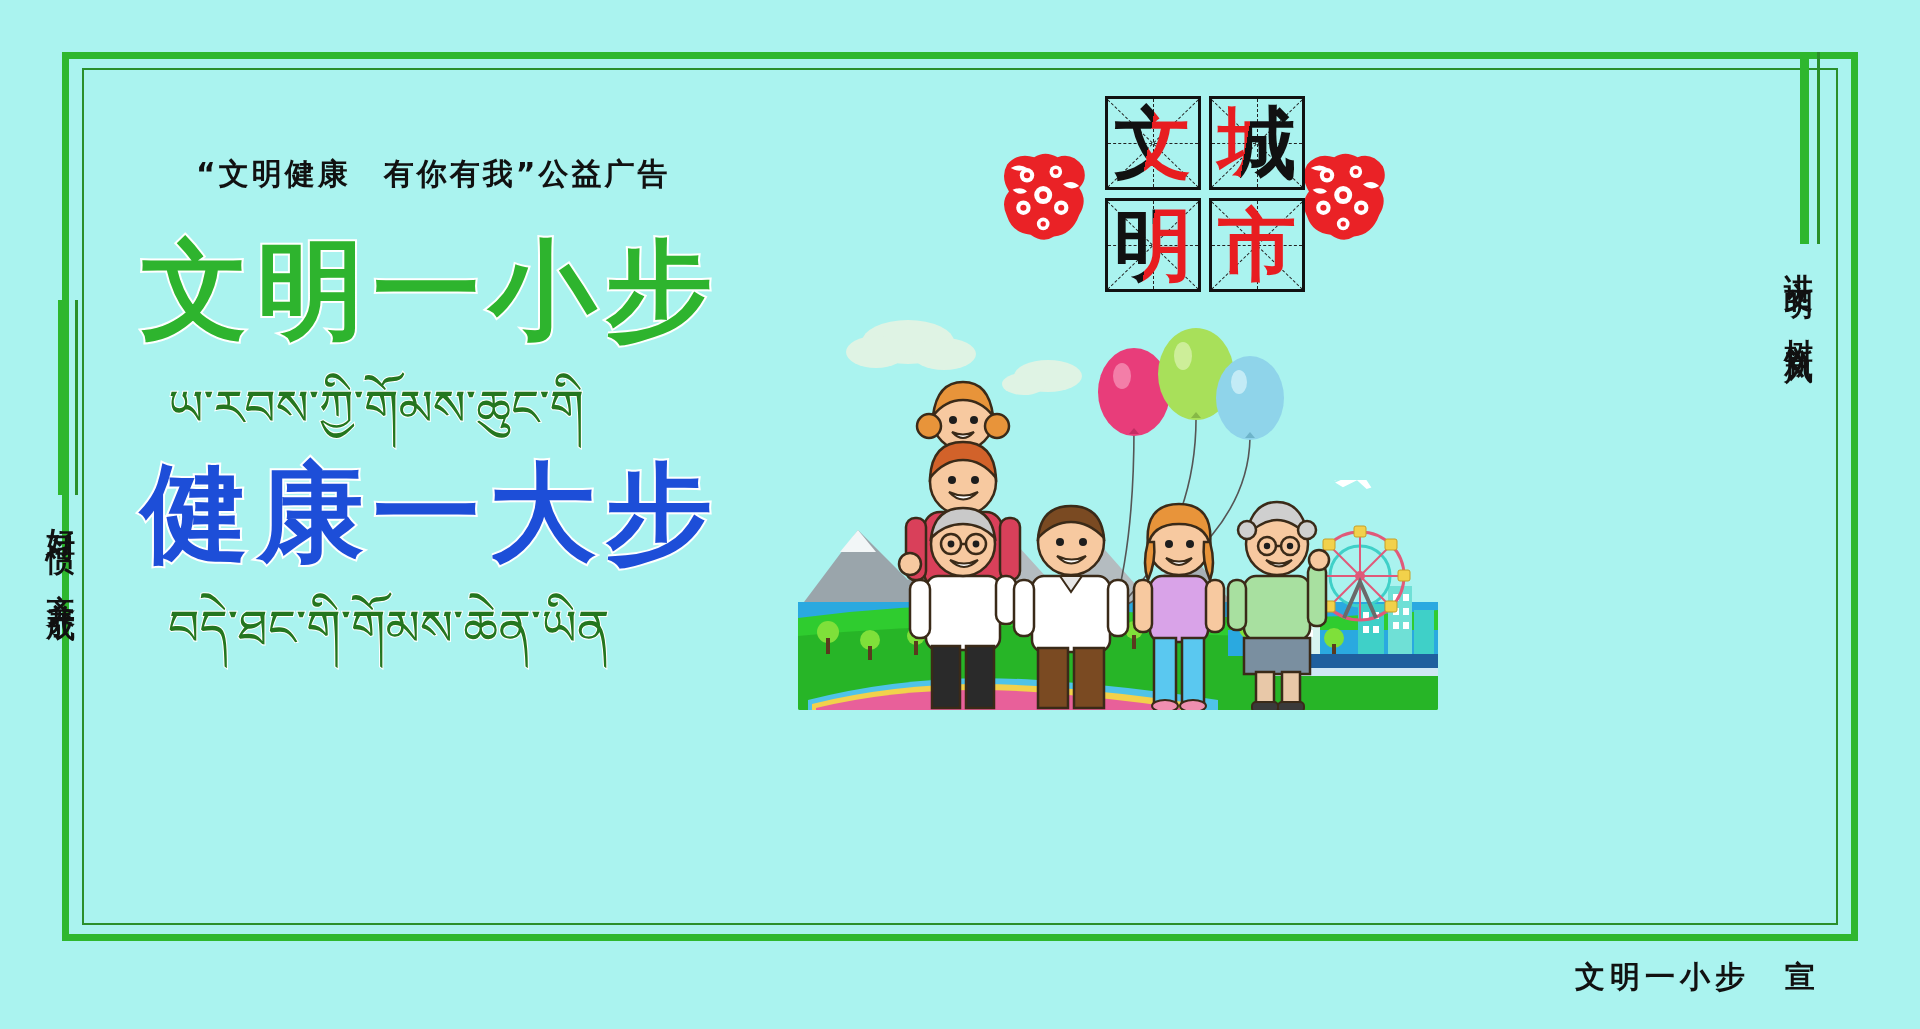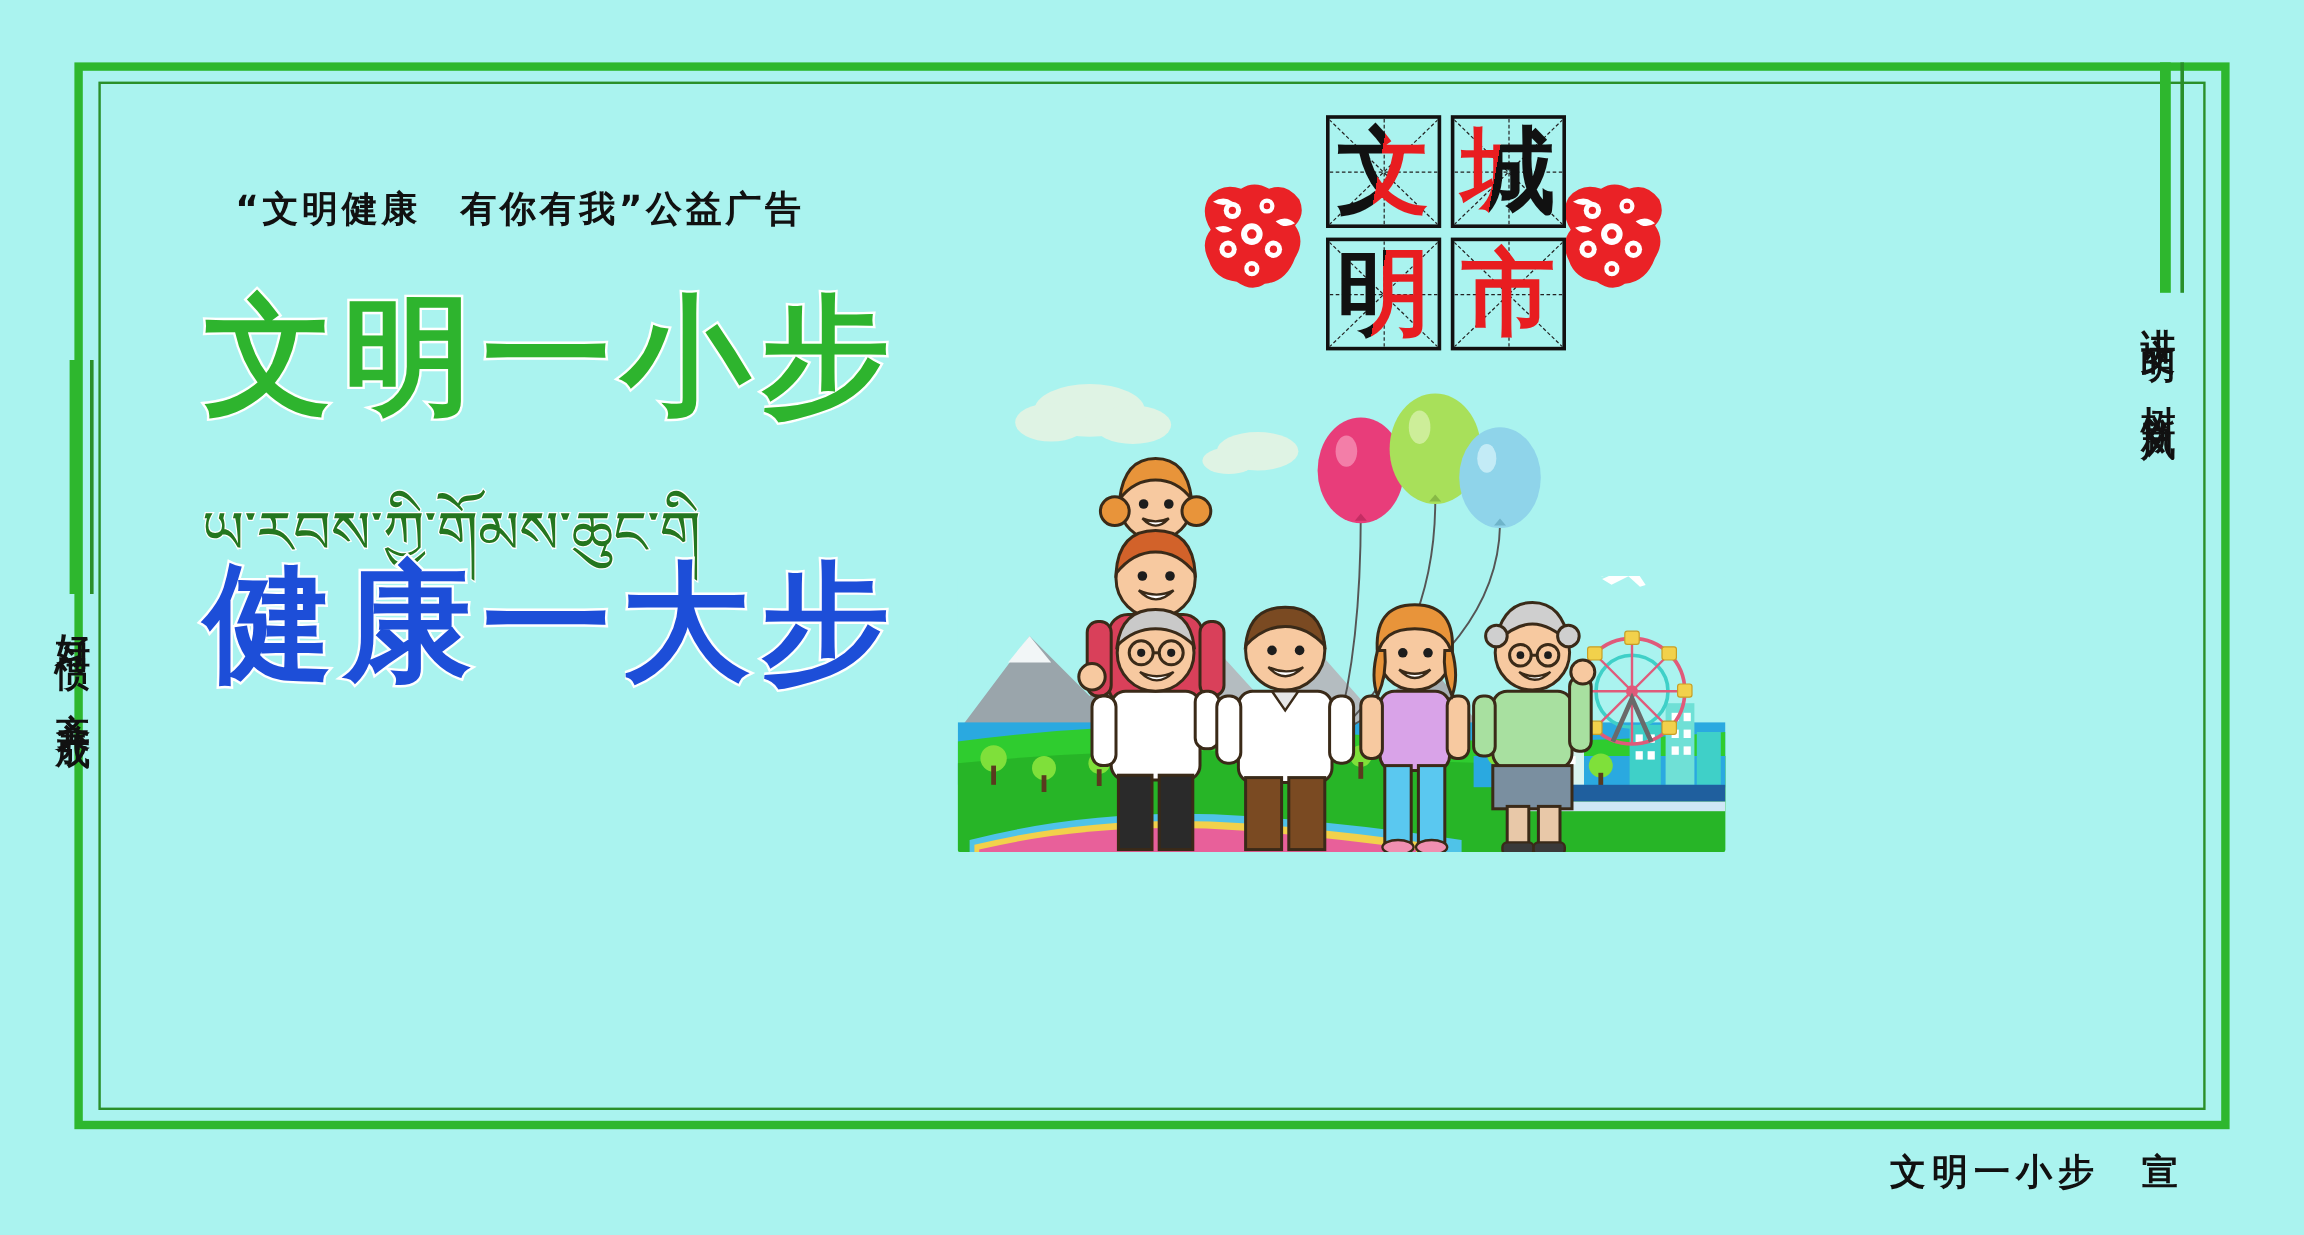--- a/index.html
+++ b/index.html
@@ -25,43 +25,43 @@
   
   .headline-kicker{
     position:absolute;left:196px;top:154px;
     font-family:"DejaVu Sans",sans-serif;
     font-size:30px;font-weight:700;color:#111;letter-spacing:3px;
     white-space:nowrap;
   }
 
   
   .slogan{
-    position:absolute;left:170px;
-    font-family:Liberation Serif, serif;
+    position:absolute;left:141px;
+    font-family:Liberation Mono, monospace;
     font-weight:900;
     font-size:107px;
     letter-spacing:9px;
     white-space:nowrap;
     line-height:1;
   }
   .slogan.one{top:245px;color:#2eb42e;
     -webkit-text-stroke:4px #ffffff;paint-order:stroke fill;}
   .slogan.two{top:468px;color:#1d4ed8;
     -webkit-text-stroke:4px #ffffff;paint-order:stroke fill;}
 
   .tibetan{
     position:absolute;left:168px;
     font-family:"DejaVu Sans","Liberation Sans",sans-serif;
     font-size:49px;
     color:#24761f;
     white-space:nowrap;
     line-height:1.25;
     -webkit-text-stroke:2px #ffffff;paint-order:stroke fill;
   }
-  .tibetan.one{top:378px;margin-top:36px;}
+  .tibetan.one{top:378px;}
   .tibetan.two{top:598px;}
 
   
   .side-rule{position:absolute;background:#2eb72e;}
   .vtext{
     position:absolute;
     writing-mode:vertical-rl;
     font-family:"DejaVu Sans",sans-serif;
     font-size:29px;font-weight:700;color:#111;
     letter-spacing:9px;
@@ -129,20 +129,21 @@
 
   <div class="frame-outer"></div>
   <div class="frame-inner"></div>
 
   <div class="headline-kicker">“文明健康　有你有我”公益广告</div>
 
   <div class="slogan one">文明一小步</div>
   <div class="tibetan one">ཡ་རབས་ཀྱི་གོམས་ཆུང་གི</div>
 
   <div class="slogan two">健康一大步</div>
+  <div class="tibetan two">བདེ་ཐང་གི་གོམས་ཆེན་ཡིན</div>
 
   <div class="side-rule" style="left:58px;top:300px;width:9px;height:195px;"></div>
   <div class="side-rule" style="left:75px;top:300px;width:3px;height:195px;background:#2a8f2a;"></div>
   <div class="vtext left">好习惯　齐养成</div>
 
   <div class="side-rule" style="left:1800px;top:52px;width:9px;height:192px;"></div>
   <div class="side-rule" style="left:1817px;top:52px;width:3px;height:192px;background:#2a8f2a;"></div>
   <div class="vtext right">讲文明　树新风</div>
 
   <div class="seal">

